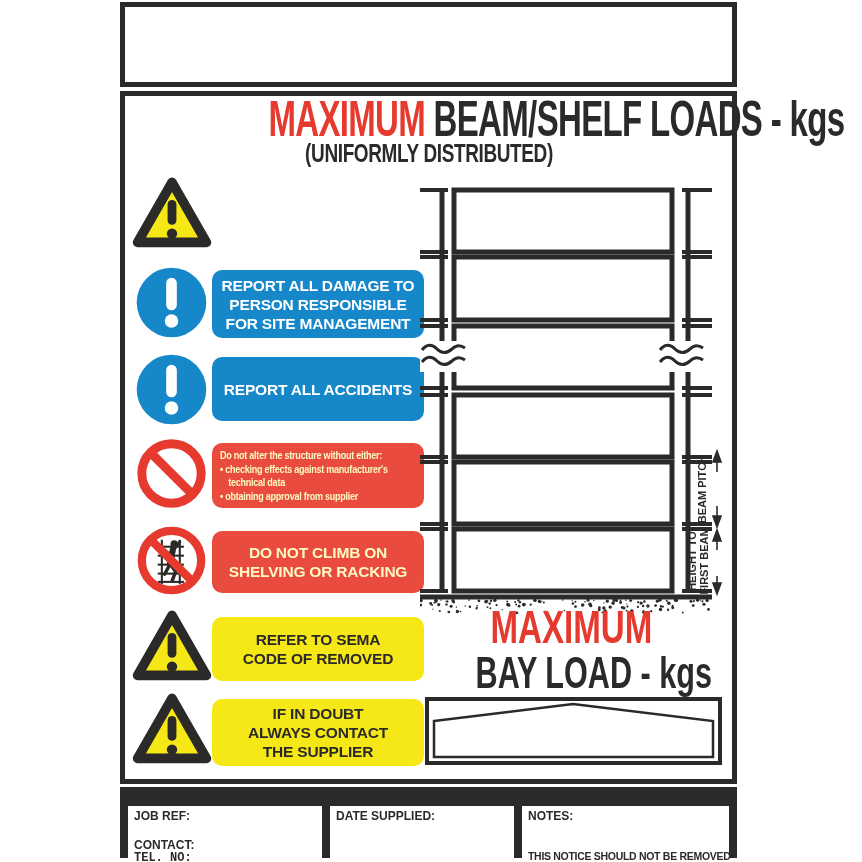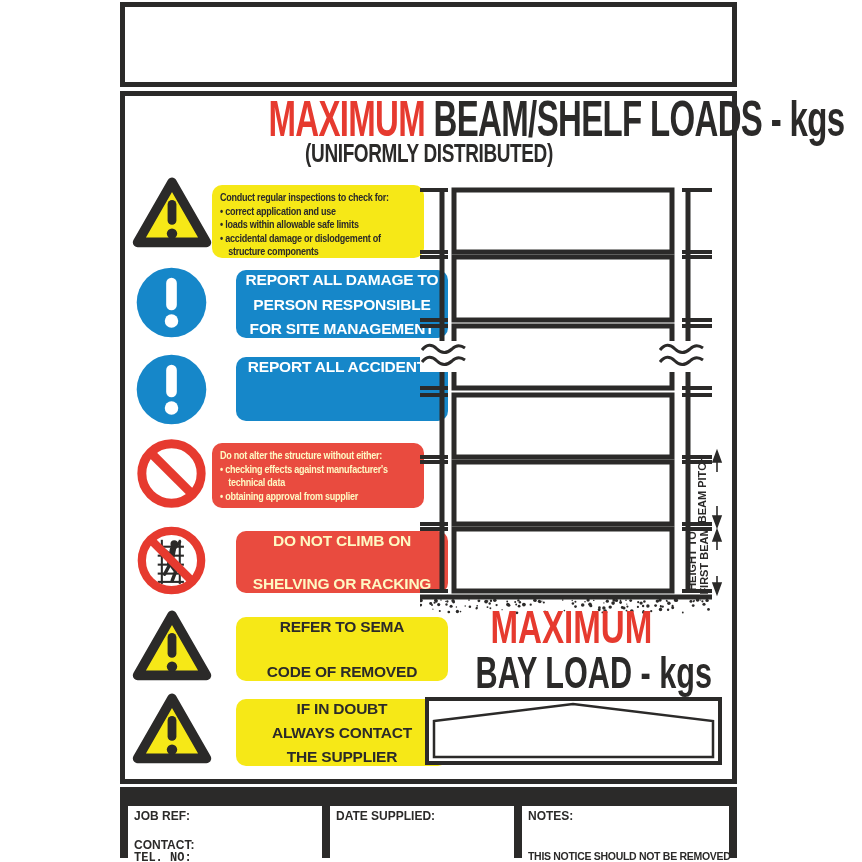--- a/index.html
+++ b/index.html
@@ -12,21 +12,21 @@
 
   .title-row { position:absolute; left:0; top:94px; width:617px; text-align:center; white-space:nowrap;text-decoration:underline; }
   .title-inner { display:inline-block; transform:scaleX(0.66); transform-origin:center; font-weight:bold; font-size:50px; letter-spacing:-1px; color:#2B2A29; line-height:1.0; }
   .title-inner .em { color:#E63A2F; }
   .subtitle-row { position:absolute; left:0; top:141px; width:617px; text-align:center; white-space:nowrap; }
   .subtitle-inner { display:inline-block; transform:scaleX(0.76); transform-origin:center; font-weight:bold; font-size:25px; letter-spacing:-0.5px; color:#2B2A29; line-height:1.0; }
 
   .icon { position:absolute; }
   .notice { position:absolute; left:92px; width:212px; border-radius:10px; }
   .notice.left-text { padding:6px 8px; }
-  .notice.center-text { display:flex; flex-direction:column; align-items:center; justify-content:space-between; text-align:center;margin-left:24px; }
+  .notice.center-text { display:flex; flex-direction:column; align-items:center; justify-content:center; text-align:center; }
   .notice.yellow { background:#F6E817; color:#2B2A29; }
   .notice.blue { background:#1687C9; color:#ffffff; }
   .notice.red { background:#E94B3F; color:#fef9c3; }
   .small-lines { transform:scaleX(0.82); transform-origin:0 50%; width:122%; font-size:11px; font-weight:bold; letter-spacing:-0.3px; line-height:13.5px; }
   .small-lines .cont { padding-left:10px; }
   .big-line { font-weight:bold; font-size:15.5px; line-height:19px; letter-spacing:-0.2px; }
 
   .rack-svg { position:absolute; left:300px; top:180px; }
   .rack-label { font-family:"Liberation Sans", sans-serif; font-weight:bold; fill:#2B2A29; }
 
@@ -115,29 +115,20 @@
       <rect x="44.5" y="30" width="11" height="31" rx="5.5" fill="#2B2A29"></rect>
       <circle cx="50" cy="72" r="6.5" fill="#2B2A29"></circle>
     </svg>
 
     <svg class="icon" style="left:12px;top:692px" width="80" height="72" viewBox="0 0 100 90">
       <path d="M50 8 L93 83 L7 83 Z" fill="#F6E817" stroke="#2B2A29" stroke-width="12" stroke-linejoin="round"></path>
       <rect x="44.5" y="30" width="11" height="31" rx="5.5" fill="#2B2A29"></rect>
       <circle cx="50" cy="72" r="6.5" fill="#2B2A29"></circle>
     </svg>
 
-    <div class="notice yellow left-text" style="top:185px;height:73px">
-      <div class="small-lines">
-        <div>Conduct regular inspections to check for:</div>
-        <div>• correct application and use</div>
-        <div>• loads within allowable safe limits</div>
-        <div>• accidental damage or dislodgement of</div>
-        <div class="cont">structure components</div>
-      </div>
-    </div>
 
     <div class="notice blue center-text" style="top:270px;height:68px">
       <div class="big-line">REPORT ALL DAMAGE TO</div>
       <div class="big-line">PERSON RESPONSIBLE</div>
       <div class="big-line">FOR SITE MANAGEMENT</div>
     </div>
 
     <div class="notice blue center-text" style="top:357px;height:64px">
       <div class="big-line">REPORT ALL ACCIDENTS</div>
     </div>

